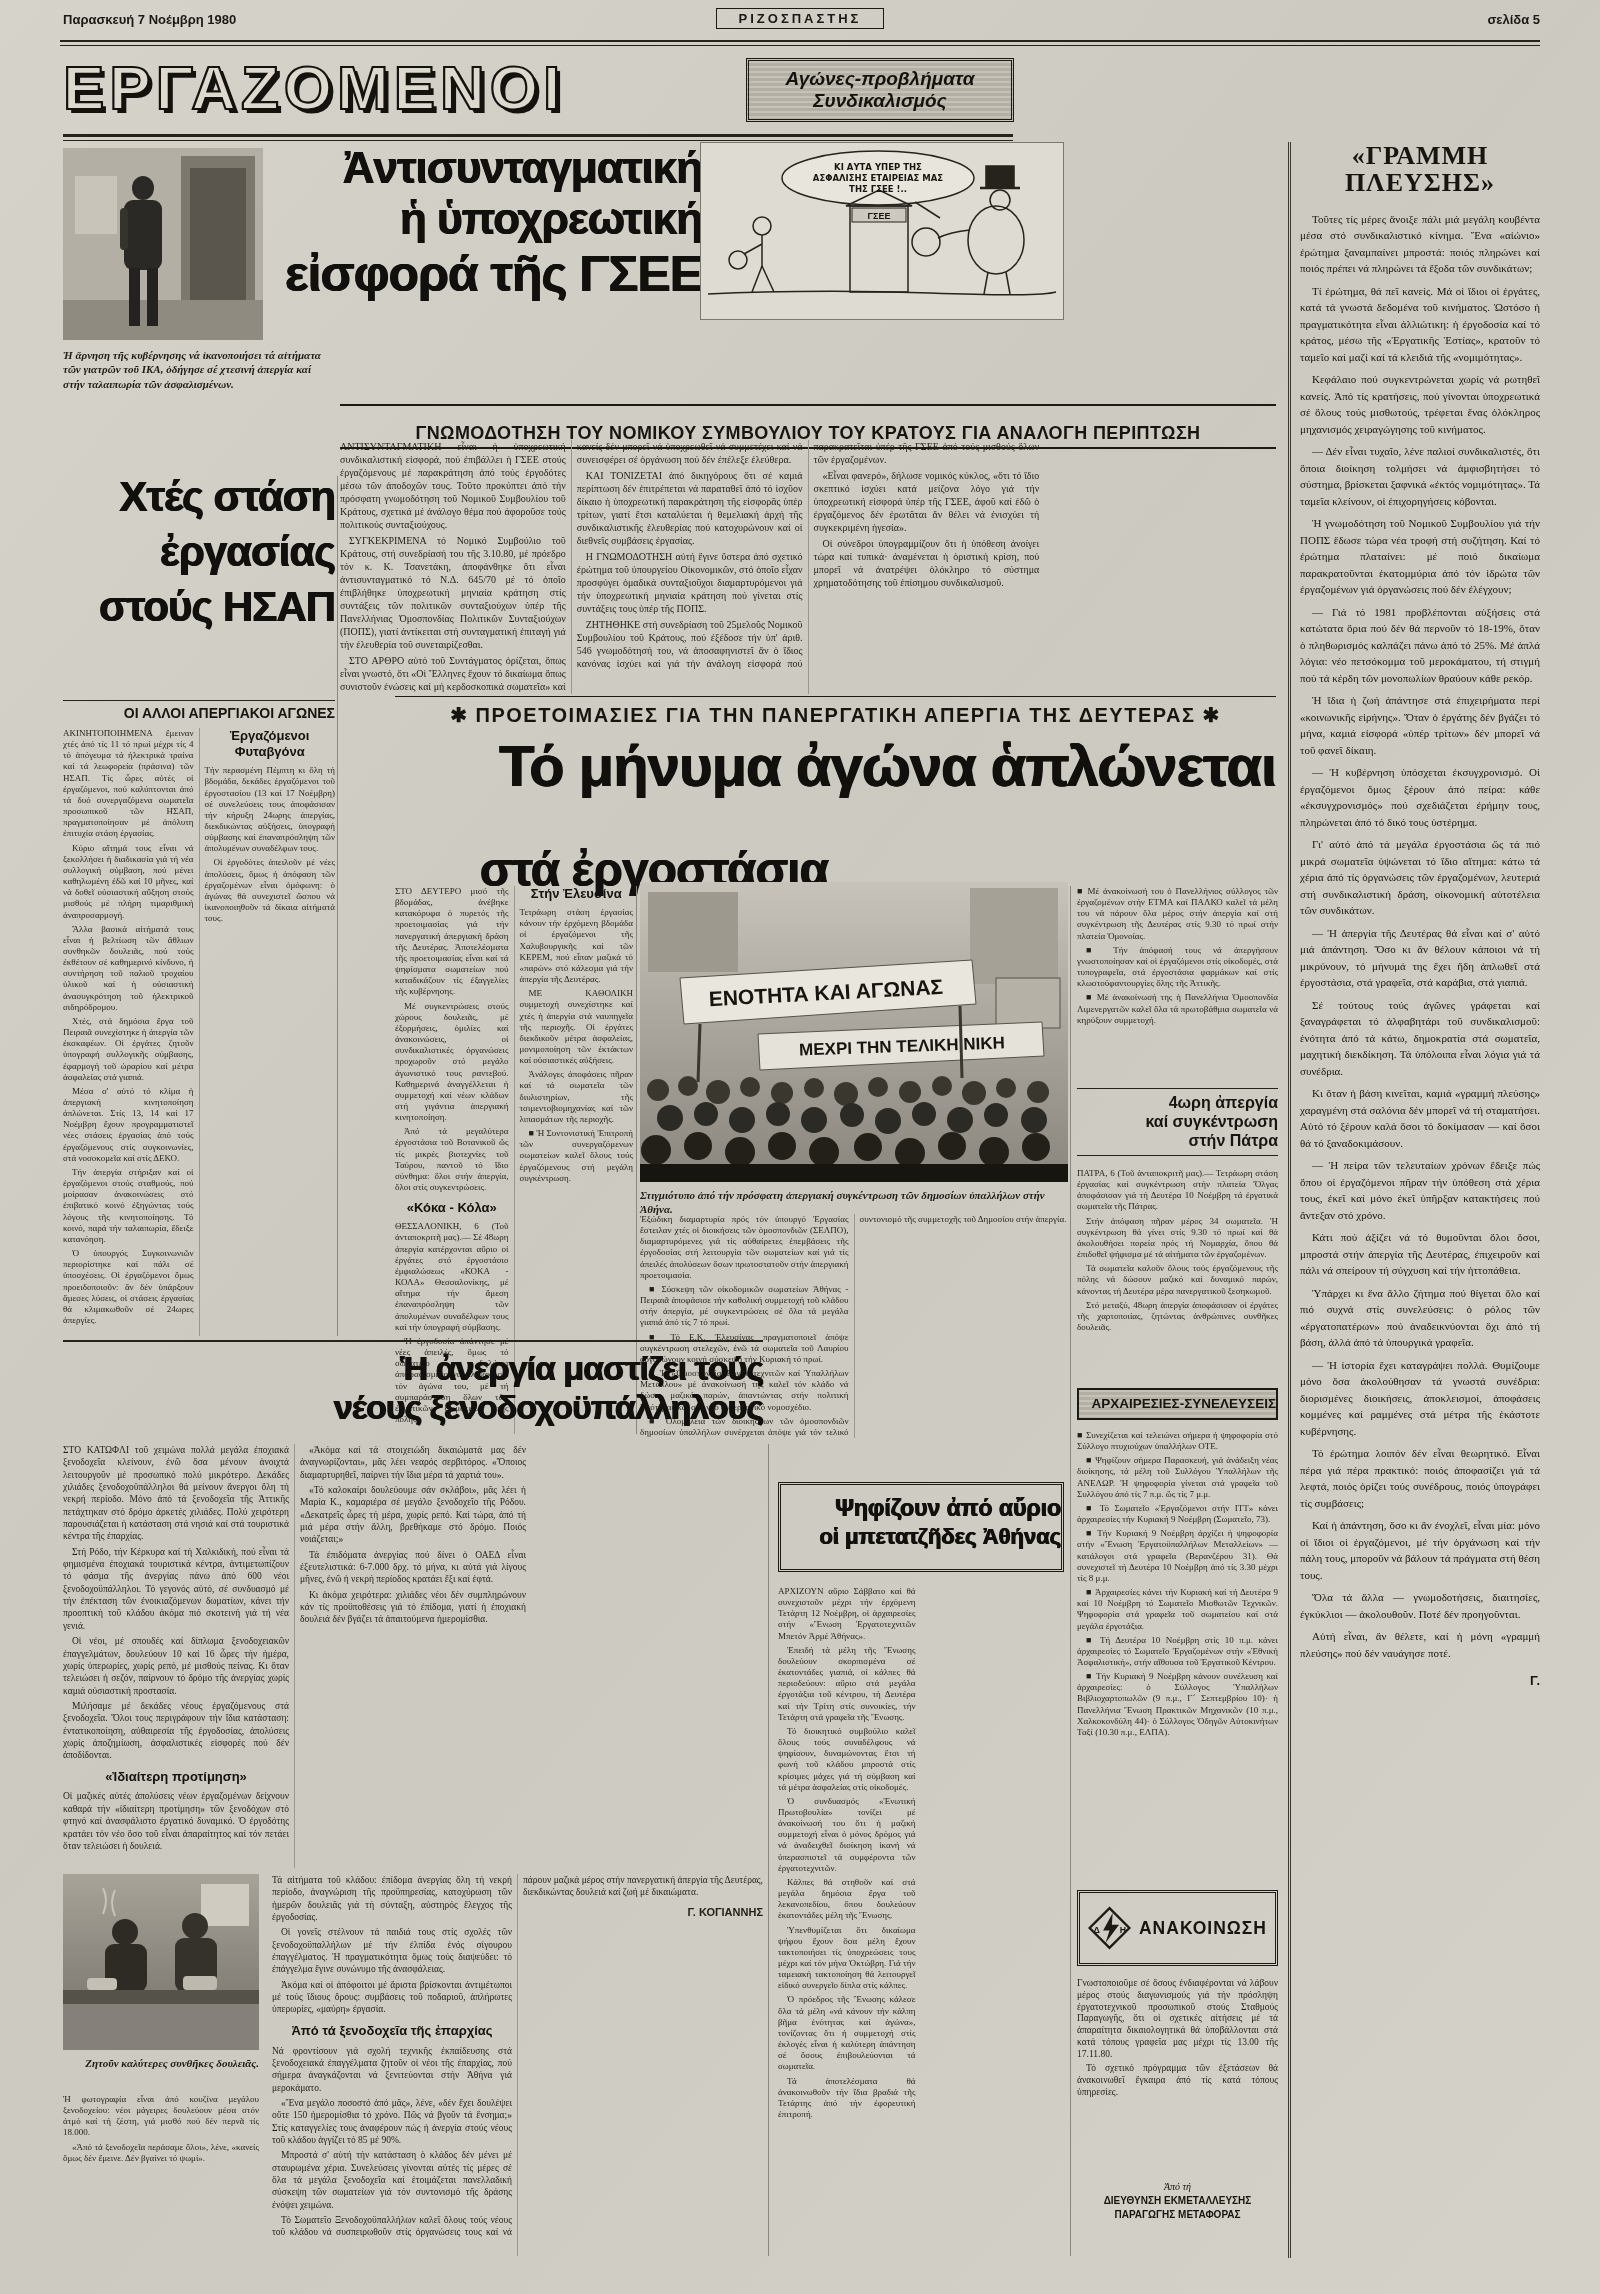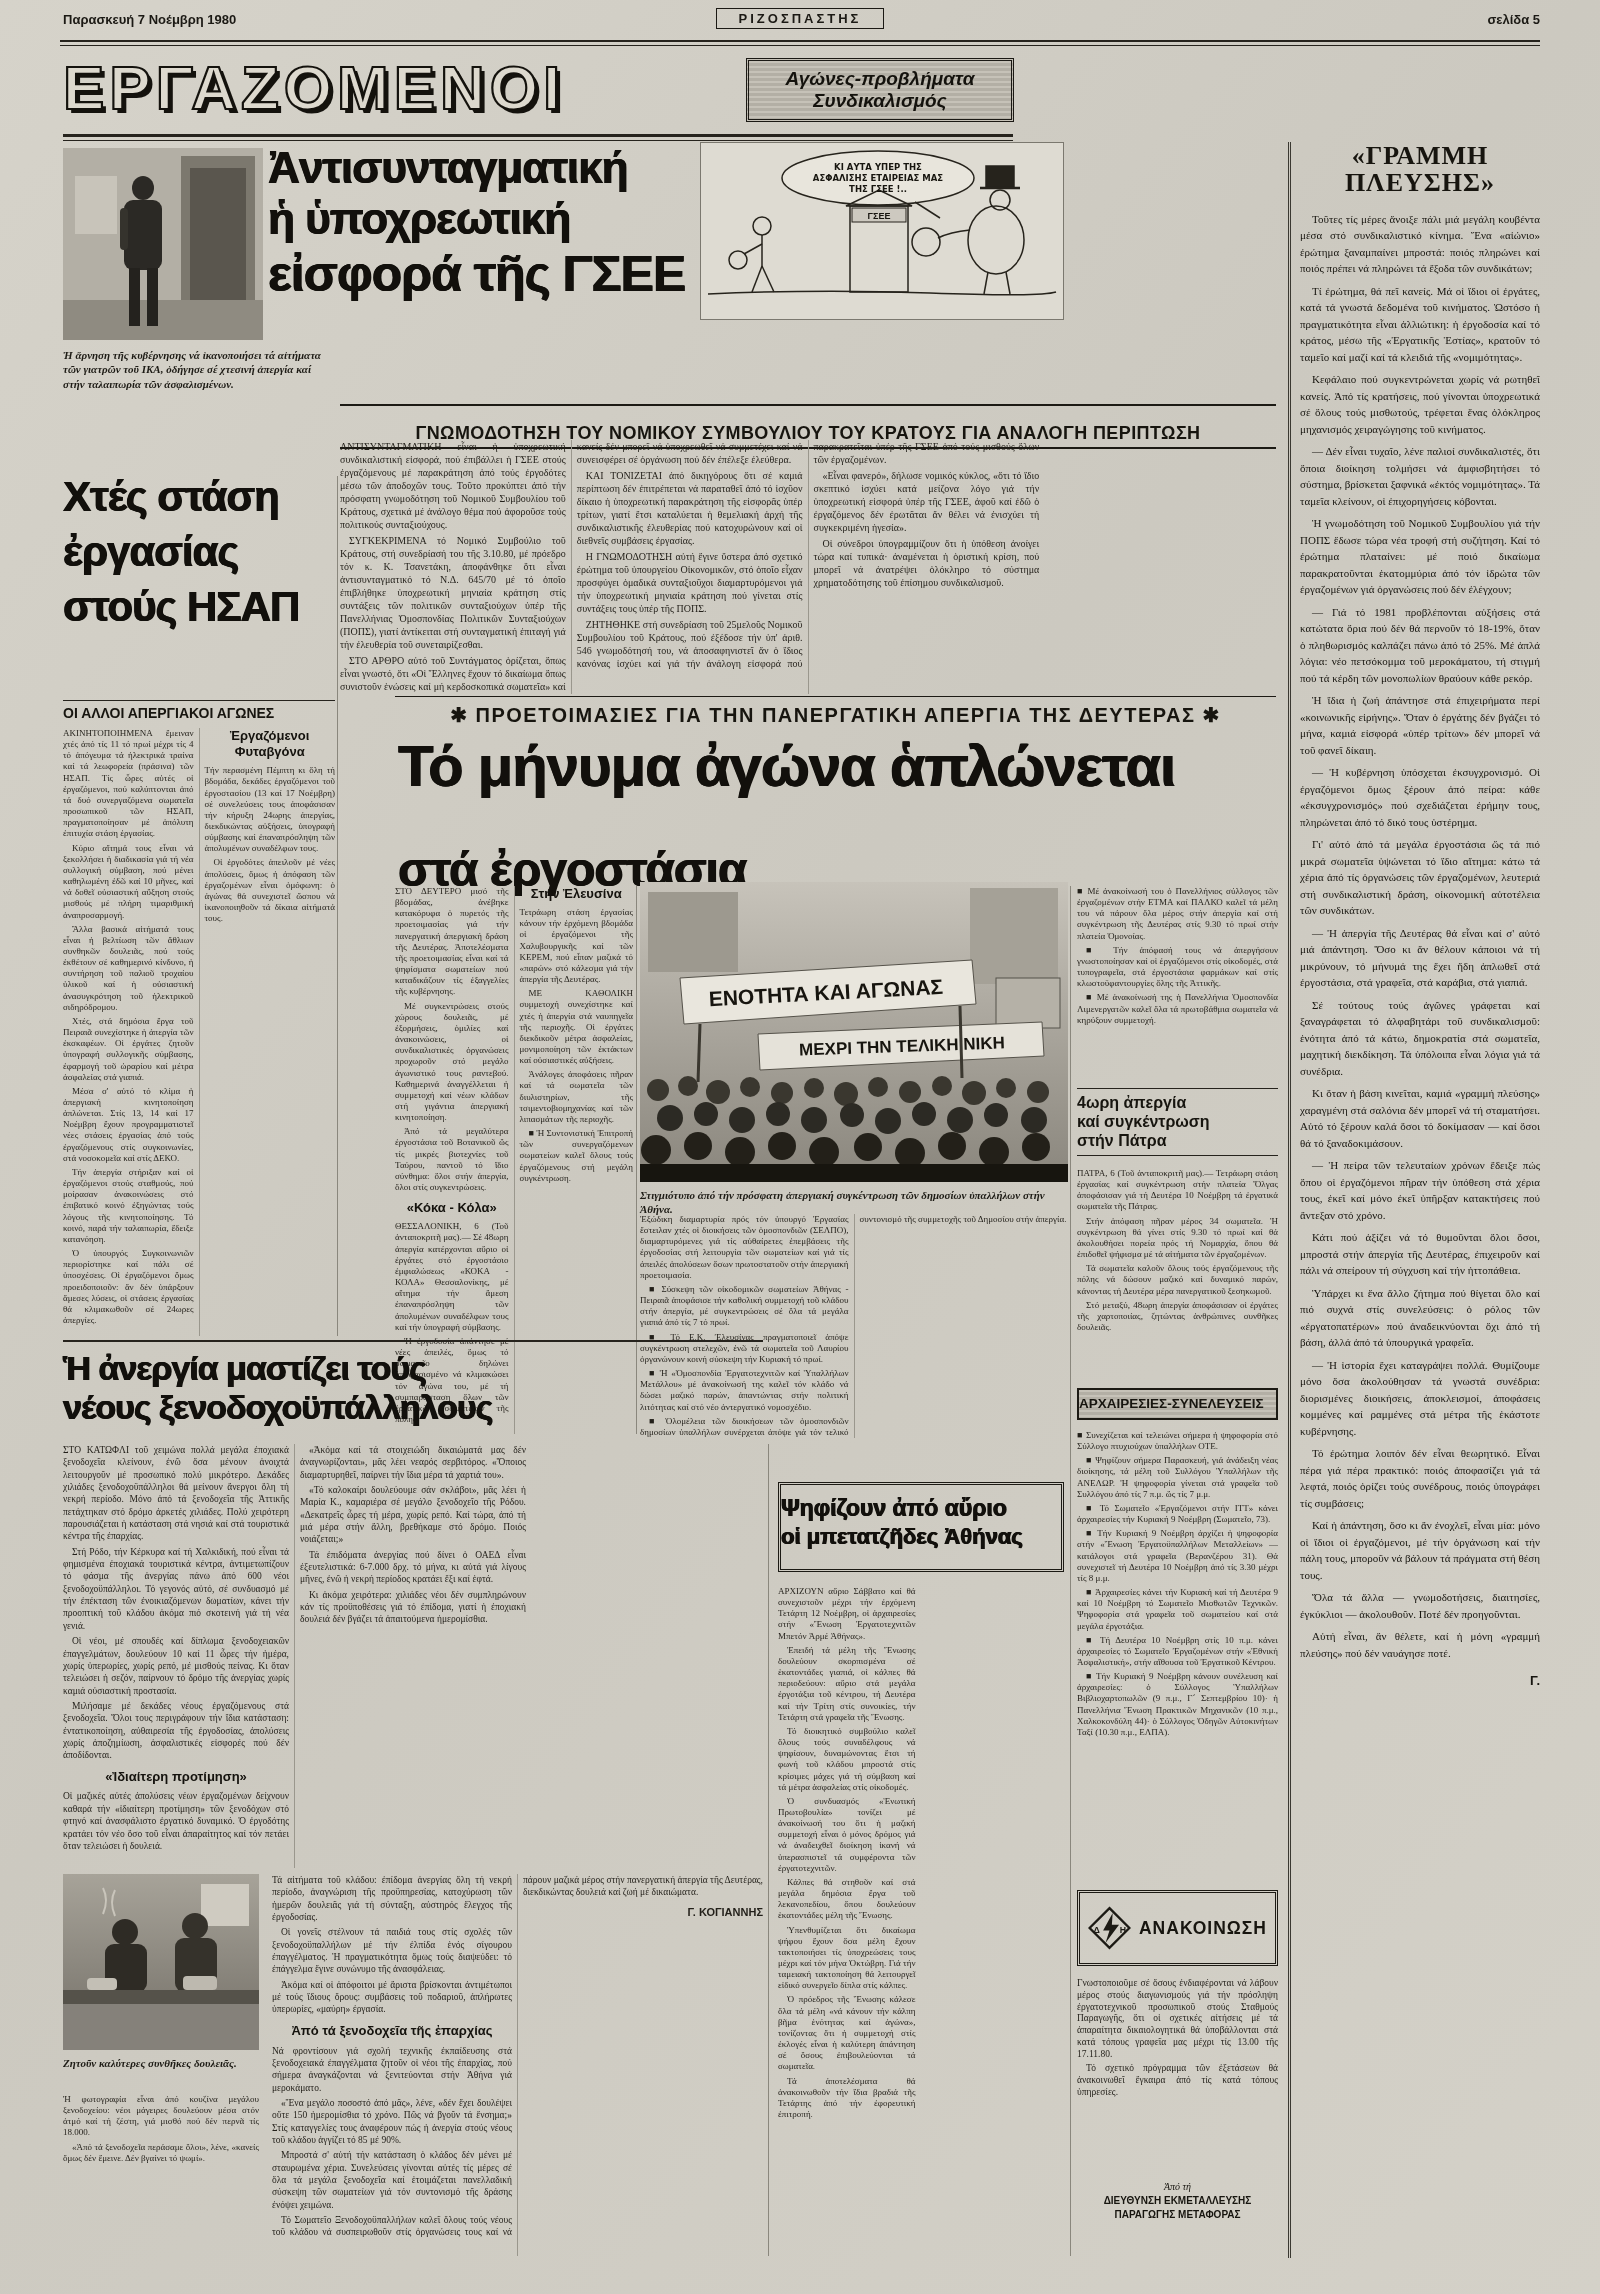--- a/index.html
+++ b/index.html
@@ -2,21 +2,21 @@
 <html><head>
 <meta charset="utf-8">
 <style>
   *{box-sizing:border-box;margin:0;padding:0}
   html,body{background:#8f8d88}
   .page{position:relative;width:1600px;height:2294px;margin:0 auto;
     background:linear-gradient(130deg,#d6d3ca 0%,#ccc9c0 45%,#d4d1c8 100%);
     color:#17150f;font-family:"Liberation Serif",serif;overflow:hidden}
   .abs{position:absolute}
   .sans{font-family:"Liberation Sans",sans-serif}
-  .center{text-align:left}
+  .center{text-align:right}
   .rule{background:#26231d}
   .vr{position:absolute;width:1px;background:#8a877d}
   .vr-double{position:absolute;width:3px;background:linear-gradient(90deg,#3a3831 0 1px,transparent 1px 2px,#3a3831 2px 3px)}
   .body-text{font-size:9px;line-height:1.24;text-align:justify;color:#221f19;
     column-gap:11px;column-rule:1px solid #9a978d;overflow:hidden;column-fill:auto}
   .body-text p{margin:0 0 3px;text-indent:9px}
   .body-text p:first-child{text-indent:0}
   .crosshead{font-family:"Liberation Sans",sans-serif;font-weight:700;font-size:13px;
     text-align:center;margin:7px 0 5px;color:#14120d}
   .caption{font-style:italic;font-weight:700;font-size:11px;line-height:1.3;color:#1d1b15}
@@ -305,21 +305,21 @@
 
   <div class="abs rule" style="left:63px;top:1340px;width:700px;height:2px"></div>
   <div class="abs center" style="left:63px;top:1352px;width:700px">
     <div class="headline thick" style="font-size:34px">Ἡ ἀνεργία μαστίζει τούς</div>
     <div class="headline thick" style="font-size:34px;margin-top:6px">νέους ξενοδοχοϋπάλληλους</div>
   </div>
   <div class="abs body-text" style="left:63px;top:1444px;width:700px;height:424px;column-count:3;font-size:9.5px;line-height:1.3">
     <div>
         <p>ΣΤΟ ΚΑΤΩΦΛΙ τοῦ χειμώνα πολλά μεγάλα ἐποχιακά ξενοδοχεῖα κλείνουν, ἐνῶ ὅσα μένουν ἀνοιχτά λειτουργοῦν μέ προσωπικό πολύ μικρότερο. Δεκάδες χιλιάδες ξενοδοχοϋπάλληλοι θά μείνουν ἄνεργοι ὅλη τή νεκρή περίοδο. Μόνο ἀπό τά ξενοδοχεῖα τῆς Ἀττικῆς πετάχτηκαν στό δρόμο ἀρκετές χιλιάδες. Πολύ χειρότερη παρουσιάζεται ἡ κατάσταση στά νησιά καί στά τουριστικά κέντρα τῆς ἐπαρχίας.</p>
         <p>Στή Ρόδο, τήν Κέρκυρα καί τή Χαλκιδική, πού εἶναι τά φημισμένα ἐποχιακά τουριστικά κέντρα, ἀντιμετωπίζουν τό φάσμα τῆς ἀνεργίας πάνω ἀπό 600 νέοι ξενοδοχοϋπάλληλοι. Τό γεγονός αὐτό, σέ συνδυασμό μέ τήν ἐπέκταση τῶν ἐνοικιαζόμενων δωματίων, κάνει τήν προοπτική τοῦ κλάδου ἀκόμα πιό σκοτεινή γιά τή νέα γενιά.</p>
-        <p>Οἱ νέοι, μέ σπουδές καί δίπλωμα ξενοδοχειακῶν ἐπαγγελμάτων, δουλεύουν 10 καί 11 ὧρες τήν ἡμέρα, χωρίς ὑπερωρίες, χωρίς ρεπό, μέ μισθούς πείνας. Κι ὅταν τελειώσει ἡ σεζόν, παίρνουν τό δρόμο τῆς ἀνεργίας χωρίς καμιά οὐσιαστική προστασία.</p>
+        <p>Οἱ νέοι, μέ σπουδές καί δίπλωμα ξενοδοχειακῶν ἐπαγγελμάτων, δουλεύουν 10 καί 16 ὧρες τήν ἡμέρα, χωρίς ὑπερωρίες, χωρίς ρεπό, μέ μισθούς πείνας. Κι ὅταν τελειώσει ἡ σεζόν, παίρνουν τό δρόμο τῆς ἀνεργίας χωρίς καμιά οὐσιαστική προστασία.</p>
         <p>Μιλήσαμε μέ δεκάδες νέους ἐργαζόμενους στά ξενοδοχεῖα. Ὅλοι τους περιγράφουν τήν ἴδια κατάσταση: ἐντατικοποίηση, αὐθαιρεσία τῆς ἐργοδοσίας, ἀπολύσεις χωρίς ἀποζημίωση, ἀσφαλιστικές εἰσφορές πού δέν ἀποδίδονται.</p>
       </div>
     <h4 class="crosshead">«Ἰδιαίτερη προτίμηση»</h4>
     <div>
         <p>Οἱ μαζικές αὐτές ἀπολύσεις νέων ἐργαζομένων δείχνουν καθαρά τήν «ἰδιαίτερη προτίμηση» τῶν ξενοδόχων στό φτηνό καί ἀνασφάλιστο ἐργατικό δυναμικό. Ὁ ἐργοδότης κρατάει τόν νέο ὅσο τοῦ εἶναι ἀπαραίτητος καί τόν πετάει ὅταν τελειώσει ἡ δουλειά.</p>
         <p>«Ἀκόμα καί τά στοιχειώδη δικαιώματά μας δέν ἀναγνωρίζονται», μᾶς λέει νεαρός σερβιτόρος. «Ὅποιος διαμαρτυρηθεῖ, παίρνει τήν ἴδια μέρα τά χαρτιά του».</p>
         <p>«Τό καλοκαίρι δουλεύουμε σάν σκλάβοι», μᾶς λέει ἡ Μαρία Κ., καμαριέρα σέ μεγάλο ξενοδοχεῖο τῆς Ρόδου. «Δεκατρεῖς ὧρες τή μέρα, χωρίς ρεπό. Καί τώρα, ἀπό τή μιά μέρα στήν ἄλλη, βρεθήκαμε στό δρόμο. Ποιός νοιάζεται;»</p>
         <p>Τά ἐπιδόματα ἀνεργίας πού δίνει ὁ ΟΑΕΔ εἶναι ἐξευτελιστικά: 6-7.000 δρχ. τό μήνα, κι αὐτά γιά λίγους μῆνες, ἐνῶ ἡ νεκρή περίοδος κρατάει ἕξι καί ἑφτά.</p>
         <p>Κι ἀκόμα χειρότερα: χιλιάδες νέοι δέν συμπληρώνουν κάν τίς προϋποθέσεις γιά τό ἐπίδομα, γιατί ἡ ἐποχιακή δουλειά δέν βγάζει τά ἀπαιτούμενα ἡμερομίσθια.</p>
       </div>

